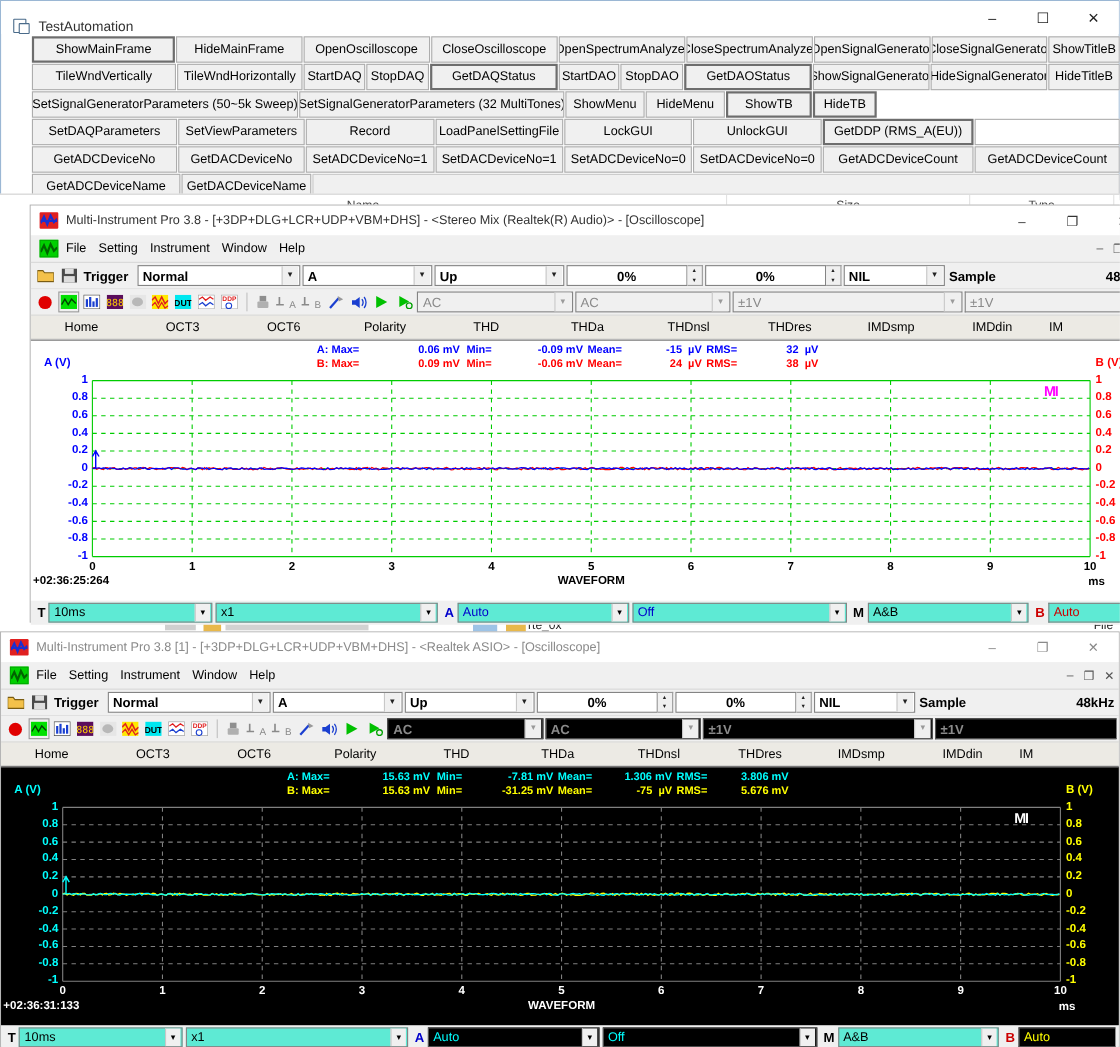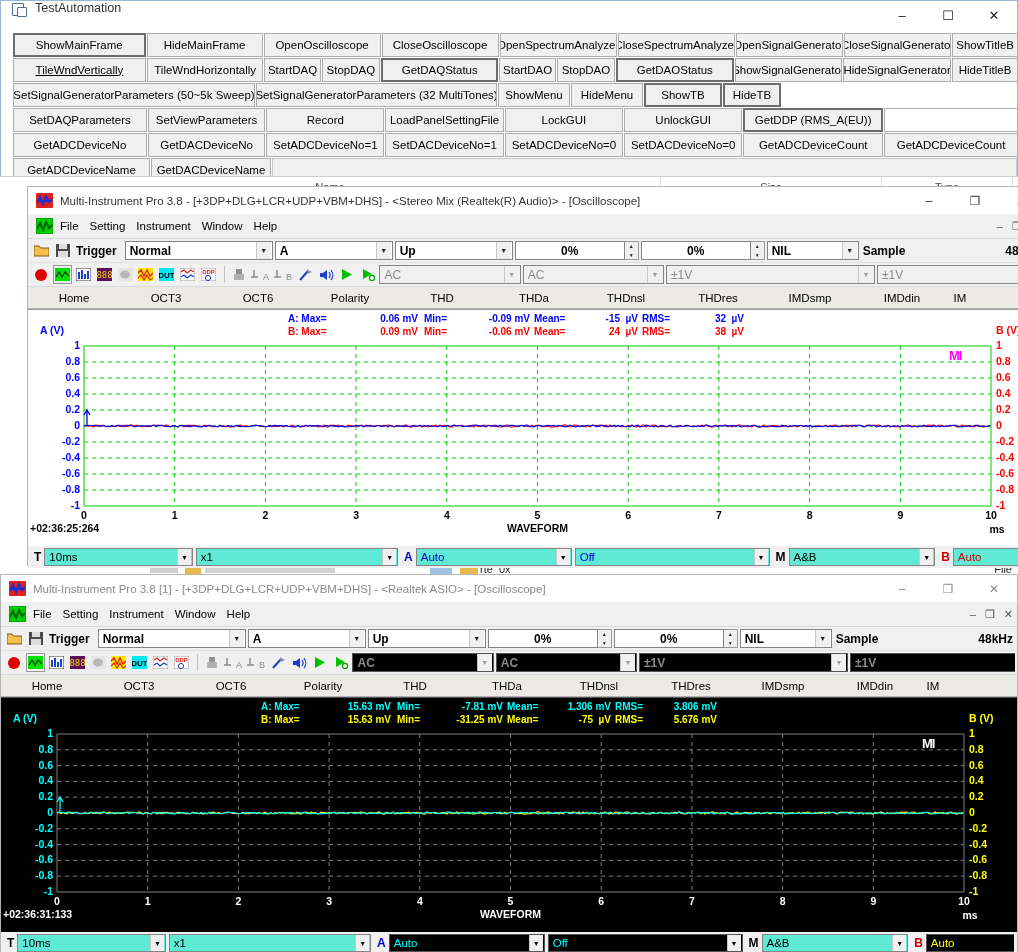--- a/index.html
+++ b/index.html
@@ -4,27 +4,27 @@
 <style>
   html,body{margin:0;padding:0;background:#fff;}
   body{width:1018px;height:952px;overflow:hidden;font-family:"Liberation Sans",sans-serif;position:relative;}
 
   
   .win{position:absolute;background:#f0f0f0;box-sizing:border-box;}
   .tb-btn{width:46px;height:29px;display:flex;align-items:center;justify-content:center;font-size:13px;color:#222;}
 
   
   #testauto{left:0;top:0;width:1018px;height:180px;background:#fff;border:1px solid #9bb7d4;}
-  #ta-title{height:30px;display:flex;align-items:flex-start;background:#fff;}
+  #ta-title{height:30px;display:flex;align-items:flex-end;background:#fff;}
   #ta-title .ta-ic{width:16px;height:16px;margin:0 8px 0 10px;position:relative;}
   #ta-title .ta-ic:before{content:"";position:absolute;left:1px;top:2px;width:10px;height:11px;border:1.6px solid #4a6b8a;border-radius:1px;}
   #ta-title .ta-ic:after{content:"";position:absolute;left:6px;top:6px;width:8px;height:8px;border:1.6px solid #4a6b8a;border-radius:1px;background:#fff;}
   #ta-title .ta-tx{font-size:12.5px;color:#333;}
   .btngrid{position:absolute;left:12px;top:32px;width:1006px;}
-  .brow{display:flex;height:23.5px;margin-bottom:1.5px;}
+  .brow{display:flex;height:23.5px;margin-bottom:1.5px;margin-left:16px;}
   .bbtn{background:#f0f0f0;border:1px solid #adadad;display:flex;align-items:center;justify-content:center;
         font-size:11.5px;color:#000;box-sizing:border-box;margin-right:1px;white-space:nowrap;overflow:hidden;
         font-family:"Liberation Sans",sans-serif;}
   .bbtn.sel{border:2px solid #6d6d6d;}
   .bbtn.blank{background:#fff;border:1px solid #adadad;}
   .bbtn.empty{background:#f0f0f0;border:1px solid #c8c8c8;}
 
   
   #explorer{position:absolute;left:0;top:176px;width:1018px;height:20px;background:#fff;border-top:1px solid #cfcfcf;
             display:flex;align-items:center;font-size:11px;color:#444;overflow:hidden;}
@@ -105,21 +105,21 @@
         <div class="bbtn" style="width: 120px;">HideMainFrame</div>
         <div class="bbtn" style="width: 121px;">OpenOscilloscope</div>
         <div class="bbtn" style="width: 121px;">CloseOscilloscope</div>
         <div class="bbtn" style="width: 121px;">OpenSpectrumAnalyzer</div>
         <div class="bbtn" style="width: 121px;">CloseSpectrumAnalyzer</div>
         <div class="bbtn" style="width: 111px;">OpenSignalGenerator</div>
         <div class="bbtn" style="width: 111px;">CloseSignalGenerator</div>
         <div class="bbtn" style="width: 68px;">ShowTitleB</div>
       </div>
       <div class="brow">
-        <div class="bbtn" style="width: 137px; text-decoration: underline;">TileWndVertically</div>
+        <div class="bbtn" style="width: 137px;">TileWndVertically</div>
         <div class="bbtn" style="width: 120px;">TileWndHorizontally</div>
         <div class="bbtn" style="width: 58px;">StartDAQ</div>
         <div class="bbtn" style="width: 60px;">StopDAQ</div>
         <div class="bbtn sel" style="width: 121px;">GetDAQStatus</div>
         <div class="bbtn" style="width: 58px;">StartDAO</div>
         <div class="bbtn" style="width: 60px;">StopDAO</div>
         <div class="bbtn sel" style="width: 121px;">GetDAOStatus</div>
         <div class="bbtn" style="width: 111px;">ShowSignalGenerator</div>
         <div class="bbtn" style="width: 111px;">HideSignalGenerator</div>
         <div class="bbtn" style="width: 68px;">HideTitleB</div>

